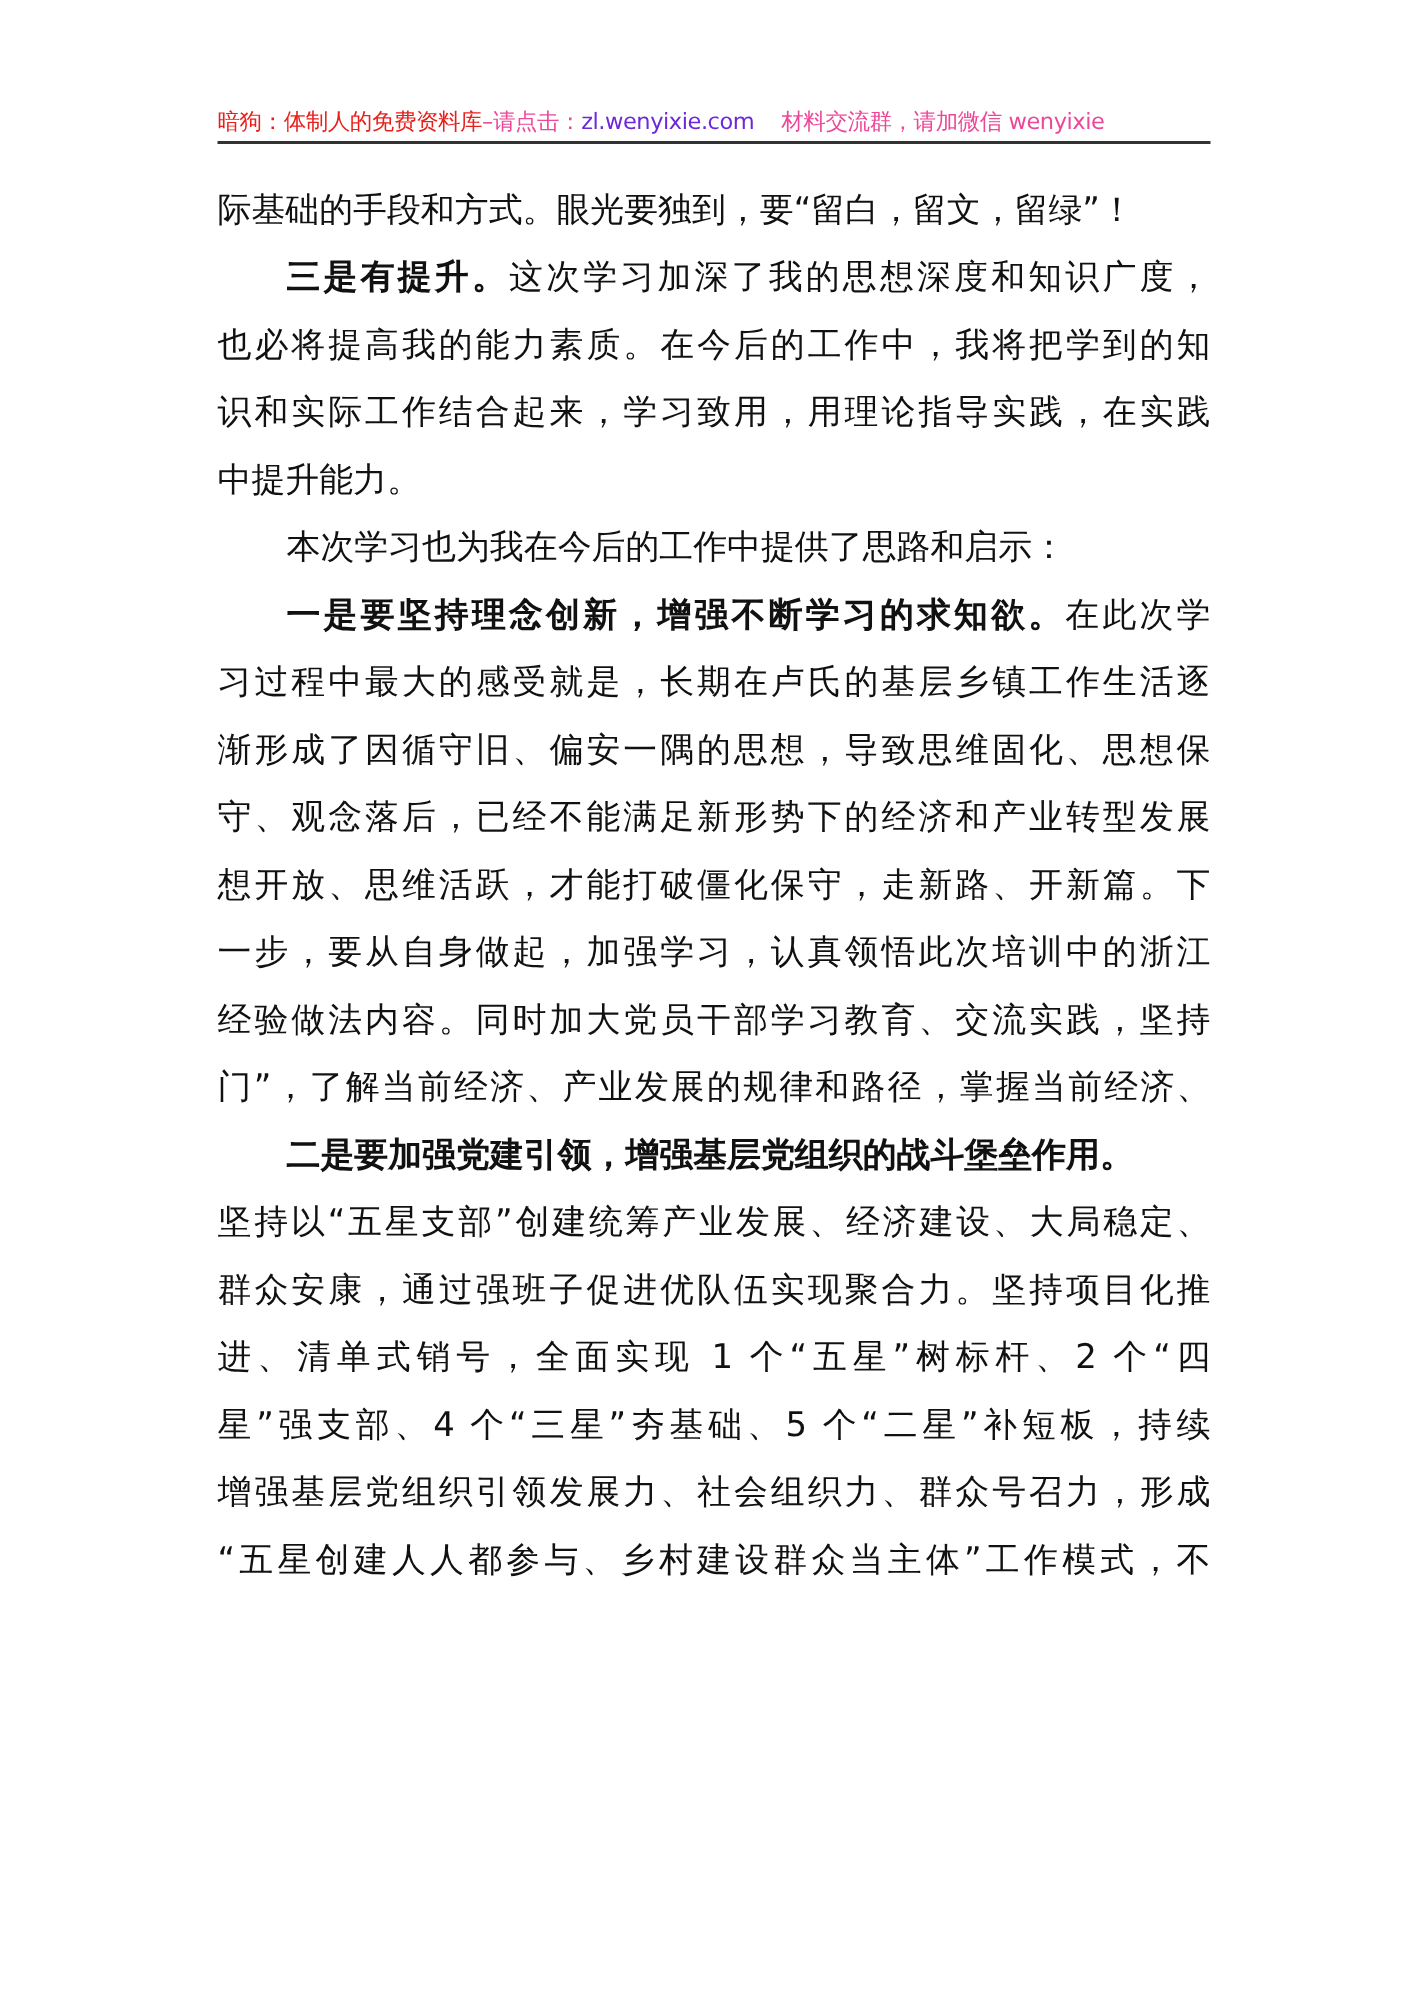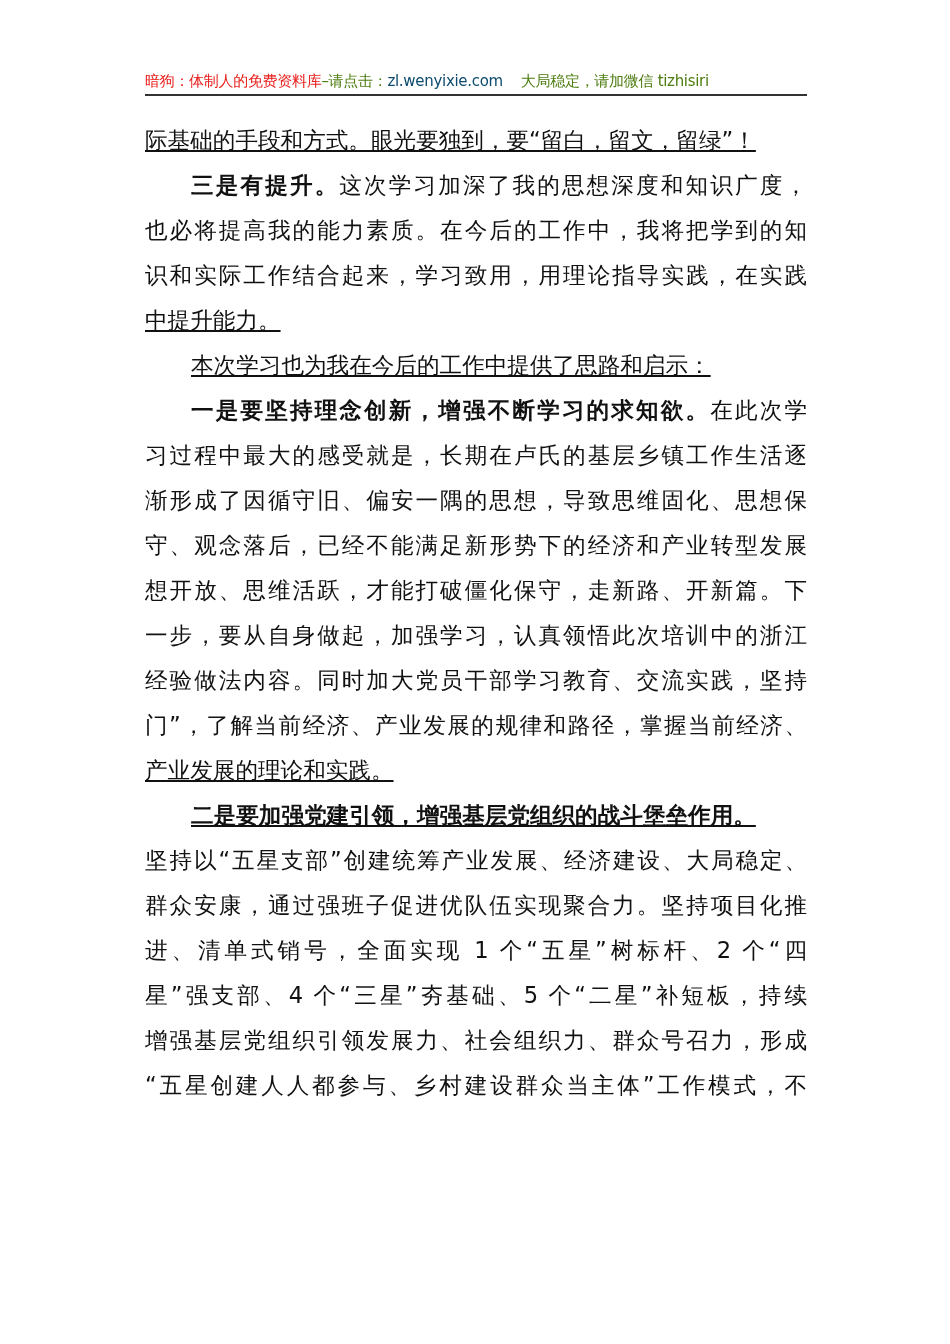--- a/index.html
+++ b/index.html
@@ -21,52 +21,51 @@
       top: 70px;
       width: 662px;
       height: 24px;
       font-size: 15px;
       line-height: 22px;
       white-space: nowrap;
       border-bottom: 2px solid #333333;
       letter-spacing: -0.3px;
     }
     .header .red { color: #e8201c; text-align: center; }
-    .header .dark { color: #4d7c0f; }
-    .header .blue { color: #0c4a6e; }
+    .header .dark { color: #ec4899; }
+    .header .blue { color: #6d28d9; }
     .header .gap { display: inline-block; width: 18px; }
     .content {
       position: absolute;
       left: 145px;
       top: 118px;
       width: 662px;
     }
     .line {
       height: 45px;
       line-height: 45px;
       font-size: 22.6px;
       white-space: nowrap;
       text-align: justify;
       text-align-last: justify;
       letter-spacing: 0px;
     }
     .line.last {
       text-align-last: left;
-      text-decoration: underline;
     }
     .line.indent {
       padding-left: 46px;
     }
     .b { font-weight: bold; }
   </style>
 </head>
 <body>
 
 <div class="header">
-  <span class="red">暗狗：体制人的免费资料库</span><span class="dark">–请点击：</span><span class="blue">zl.wenyixie.com</span><span class="gap"></span><span class="dark">大局稳定，请加微信 tizhisiri</span>
+  <span class="red">暗狗：体制人的免费资料库</span><span class="dark">–请点击：</span><span class="blue">zl.wenyixie.com</span><span class="gap"></span><span class="dark">材料交流群，请加微信 wenyixie</span>
 </div>
 
 <div class="content">
 
   <div class="line last">际基础的手段和方式。眼光要独到，要“留白，留文，留绿”！</div>
 
   <div class="line indent"><span class="b">三是有提升。</span><span>这次学习加深了我的思想深度和知识广度，</span></div>
   <div class="line">也必将提高我的能力素质。在今后的工作中，我将把学到的知</div>
   <div class="line">识和实际工作结合起来，学习致用，用理论指导实践，在实践</div>
   <div class="line last">中提升能力。</div>
@@ -74,21 +73,20 @@
   <div class="line indent last">本次学习也为我在今后的工作中提供了思路和启示：</div>
 
   <div class="line indent"><span class="b">一是要坚持理念创新，增强不断学习的求知欲。</span><span>在此次学</span></div>
   <div class="line">习过程中最大的感受就是，长期在卢氏的基层乡镇工作生活逐</div>
   <div class="line">渐形成了因循守旧、偏安一隅的思想，导致思维固化、思想保</div>
   <div class="line">守、观念落后，已经不能满足新形势下的经济和产业转型发展</div>
   <div class="line">想开放、思维活跃，才能打破僵化保守，走新路、开新篇。下</div>
   <div class="line">一步，要从自身做起，加强学习，认真领悟此次培训中的浙江</div>
   <div class="line">经验做法内容。同时加大党员干部学习教育、交流实践，坚持</div>
   <div class="line">门”，了解当前经济、产业发展的规律和路径，掌握当前经济、</div>
-  <div class="line last">产业发展的理论和实践。</div>
 
   <div class="line indent last"><span class="b">二是要加强党建引领，增强基层党组织的战斗堡垒作用。</span></div>
   <div class="line">坚持以“五星支部”创建统筹产业发展、经济建设、大局稳定、</div>
   <div class="line">群众安康，通过强班子促进优队伍实现聚合力。坚持项目化推</div>
   <div class="line">进、清单式销号，全面实现 1 个“五星”树标杆、2 个“四</div>
   <div class="line">星”强支部、4 个“三星”夯基础、5 个“二星”补短板，持续</div>
   <div class="line">增强基层党组织引领发展力、社会组织力、群众号召力，形成</div>
   <div class="line">“五星创建人人都参与、乡村建设群众当主体”工作模式，不</div>
 
 </div>

